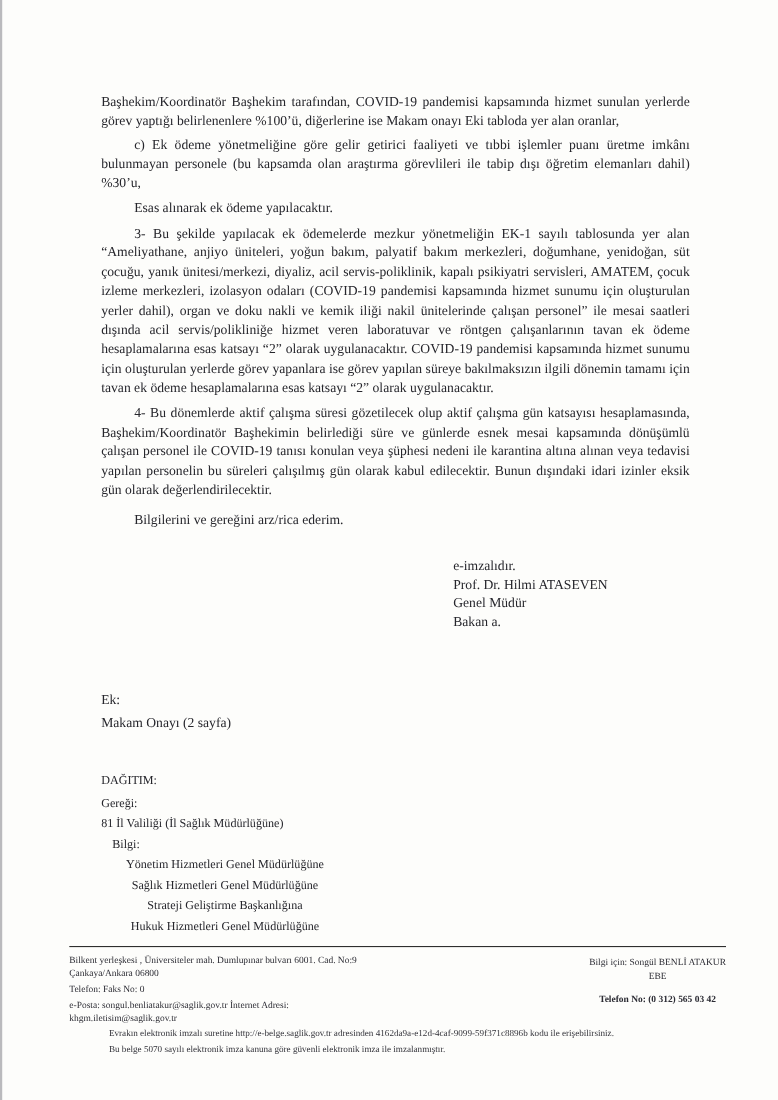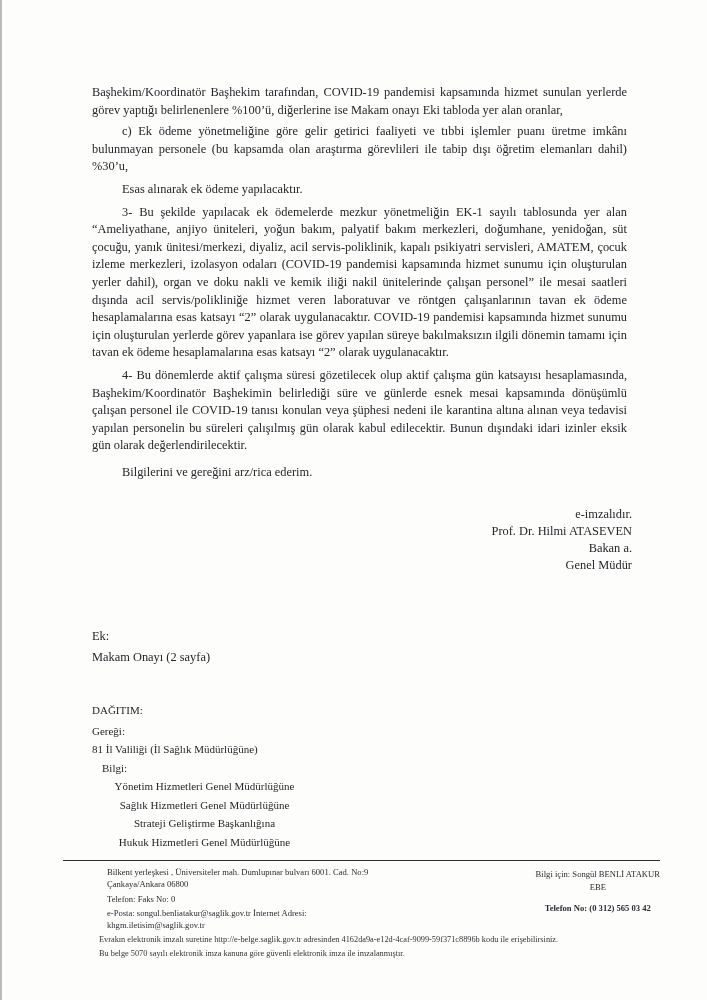--- a/index.html
+++ b/index.html
@@ -20,21 +20,21 @@
   .letter-body {
     position:absolute; top:84px; left:92px; width:535px;
     font-size:12.4px; line-height:17.6px;
     text-align:justify;
   }
   .para { margin:0 0 4px 0; }
   .para.ind { text-indent:30px; margin-bottom:5px; }
   .para.closing { margin-top:9px; }
   .signature {
     position:absolute; top:506px; left:412px; width:220px;
-    text-align:right; font-size:12.4px; line-height:17px;
+    text-align:left; font-size:12.4px; line-height:17px;
   }
   .attachment {
     position:absolute; top:626px; left:92px;
     font-size:12.4px; line-height:21px;
   }
   .distribution {
     position:absolute; top:701px; left:92px; width:535px;
     font-size:11px; line-height:18.5px;
   }
   .dist-title { margin-bottom:2px; }
@@ -44,21 +44,21 @@
   .bilgi-label { padding-left:10px; }
   .bilgi-item { text-align:center; }
   .footer {
     position:absolute; left:63px; top:860px; width:597px;
     border-top:1px solid #2e2e2e;
     padding-top:5px;
     font-size:8.6px; line-height:12px;
     color:#2b2b33;
   }
   .footer-cols { display:flex; justify-content:space-between; }
-  .footer-left { width:395px;margin-left:44px; }
+  .footer-left { width:395px; }
   .footer-left .gap { margin-top:2.5px; }
   .footer-right { text-align:center; padding-top:2px; white-space:nowrap; }
   .footer-right .fr-title { margin-top:1px; }
   .footer-right .fr-phone { margin-top:9px;font-weight:bold; }
   .footer-legal {
     padding-left:36px; margin-top:2px;
     font-size:8.3px; line-height:13.5px;
     color:#33333a;
   }
 </style>
@@ -73,22 +73,22 @@
     <p class="para ind">c) Ek ödeme yönetmeliğine göre gelir getirici faaliyeti ve tıbbi işlemler puanı üretme imkânı bulunmayan personele (bu kapsamda olan araştırma görevlileri ile tabip dışı öğretim elemanları dahil) %30’u,</p>
     <p class="para ind">Esas alınarak ek ödeme yapılacaktır.</p>
     <p class="para ind">3- Bu şekilde yapılacak ek ödemelerde mezkur yönetmeliğin EK-1 sayılı tablosunda yer alan “Ameliyathane, anjiyo üniteleri, yoğun bakım, palyatif bakım merkezleri, doğumhane, yenidoğan, süt çocuğu, yanık ünitesi/merkezi, diyaliz, acil servis-poliklinik, kapalı psikiyatri servisleri, AMATEM, çocuk izleme merkezleri, izolasyon odaları (COVID-19 pandemisi kapsamında hizmet sunumu için oluşturulan yerler dahil), organ ve doku nakli ve kemik iliği nakil ünitelerinde çalışan personel” ile mesai saatleri dışında acil servis/polikliniğe hizmet veren laboratuvar ve röntgen çalışanlarının tavan ek ödeme hesaplamalarına esas katsayı “2” olarak uygulanacaktır. COVID-19 pandemisi kapsamında hizmet sunumu için oluşturulan yerlerde görev yapanlara ise görev yapılan süreye bakılmaksızın ilgili dönemin tamamı için tavan ek ödeme hesaplamalarına esas katsayı “2” olarak uygulanacaktır.</p>
     <p class="para ind">4- Bu dönemlerde aktif çalışma süresi gözetilecek olup aktif çalışma gün katsayısı hesaplamasında, Başhekim/Koordinatör Başhekimin belirlediği süre ve günlerde esnek mesai kapsamında dönüşümlü çalışan personel ile COVID-19 tanısı konulan veya şüphesi nedeni ile karantina altına alınan veya tedavisi yapılan personelin bu süreleri çalışılmış gün olarak kabul edilecektir. Bunun dışındaki idari izinler eksik gün olarak değerlendirilecektir.</p>
     <p class="para ind closing">Bilgilerini ve gereğini arz/rica ederim.</p>
   </main>
 
   <div class="signature">
     <div class="sig-line">e-imzalıdır.</div>
     <div class="sig-line">Prof. Dr. Hilmi ATASEVEN</div>
+    <div class="sig-line">Genel Müdür</div>
     <div class="sig-line">Bakan a.</div>
-    <div class="sig-line">Genel Müdür</div>
   </div>
 
   <div class="attachment">
     <div>Ek:</div>
     <div>Makam Onayı (2 sayfa)</div>
   </div>
 
   <div class="distribution">
     <div class="dist-title">DAĞITIM:</div>
     <div class="dist-cols">

